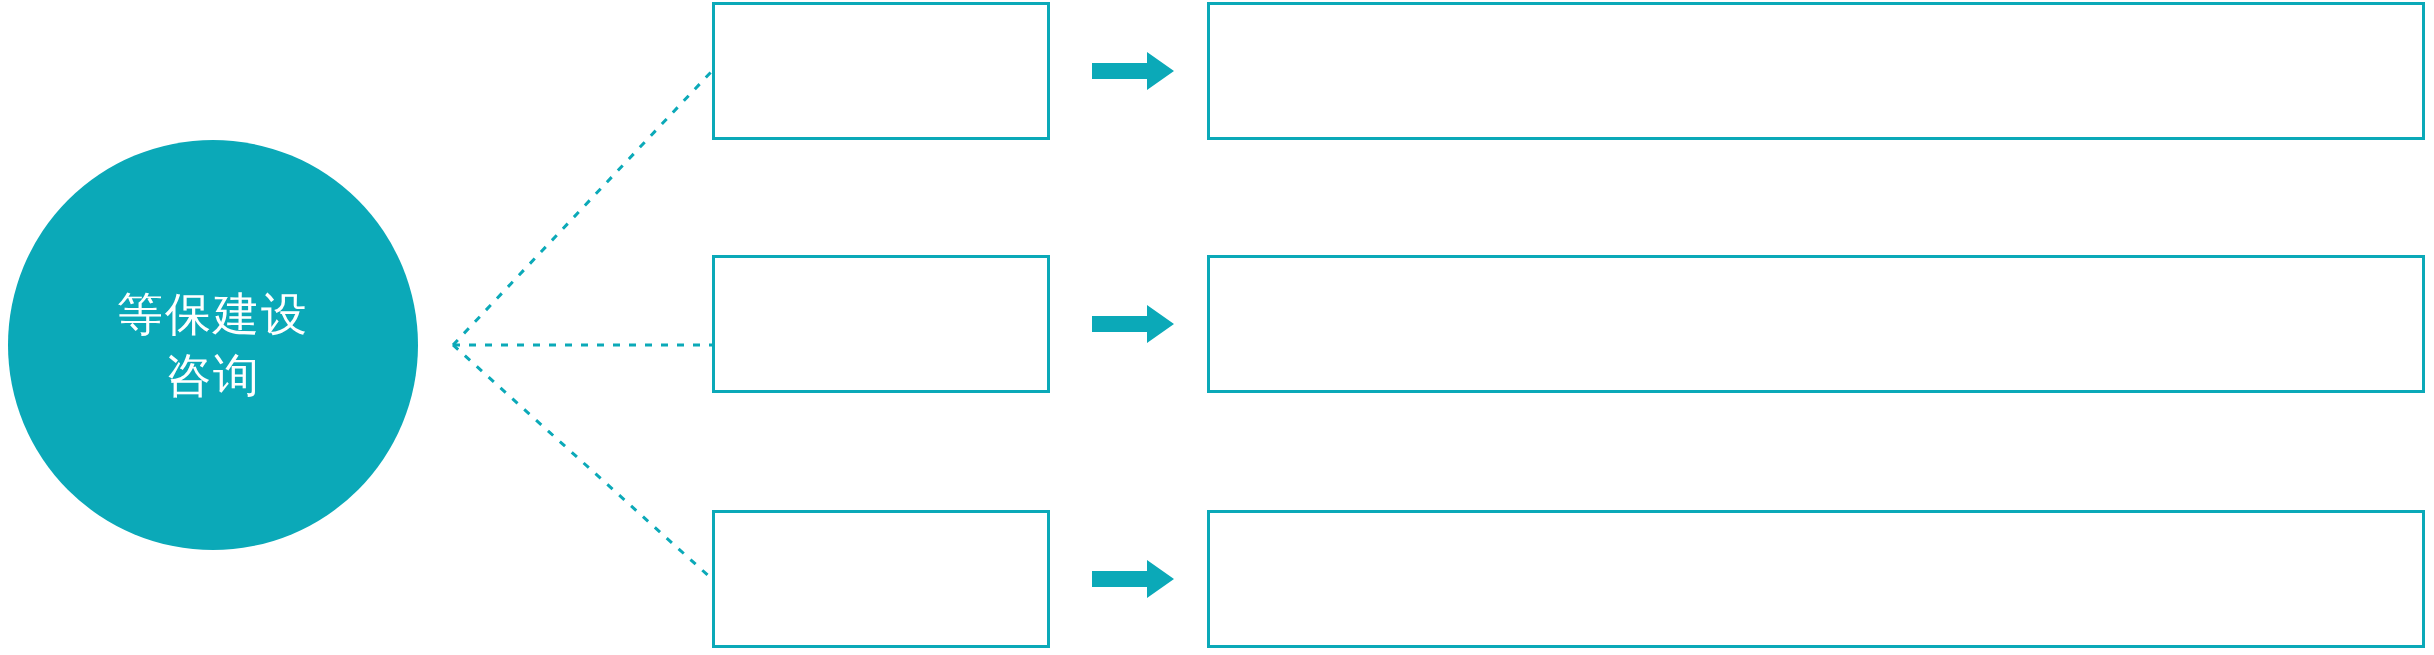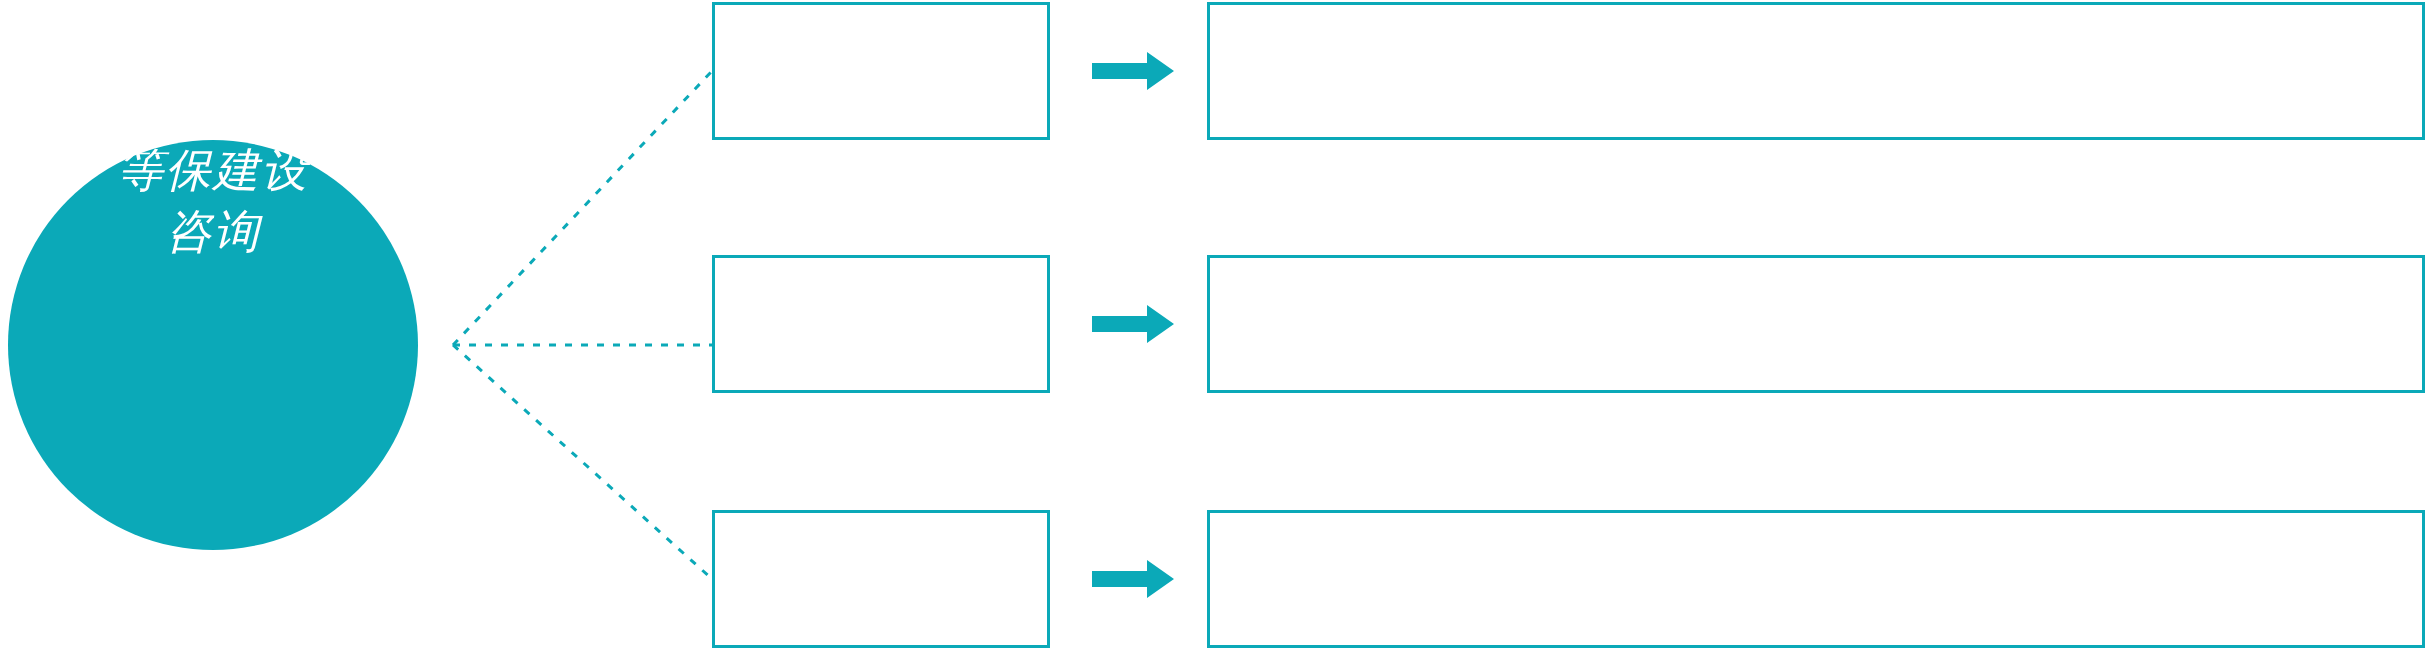--- a/index.html
+++ b/index.html
@@ -23,22 +23,22 @@
     position: absolute;
     left: 8px;
     top: 140px;
     width: 410px;
     height: 410px;
     border-radius: 50%;
     background: #0BA9B8;
     display: flex;
     flex-direction: column;
     align-items: center;
+    justify-content: center;
     box-sizing: border-box;
-    font-style: italic;
   }
   .hub-line {
     color: #ffffff;
     font-size: 46px;
     line-height: 1.32;
     letter-spacing: 2px;
     font-weight: 400;
     white-space: nowrap;
     text-align: center;
   }

